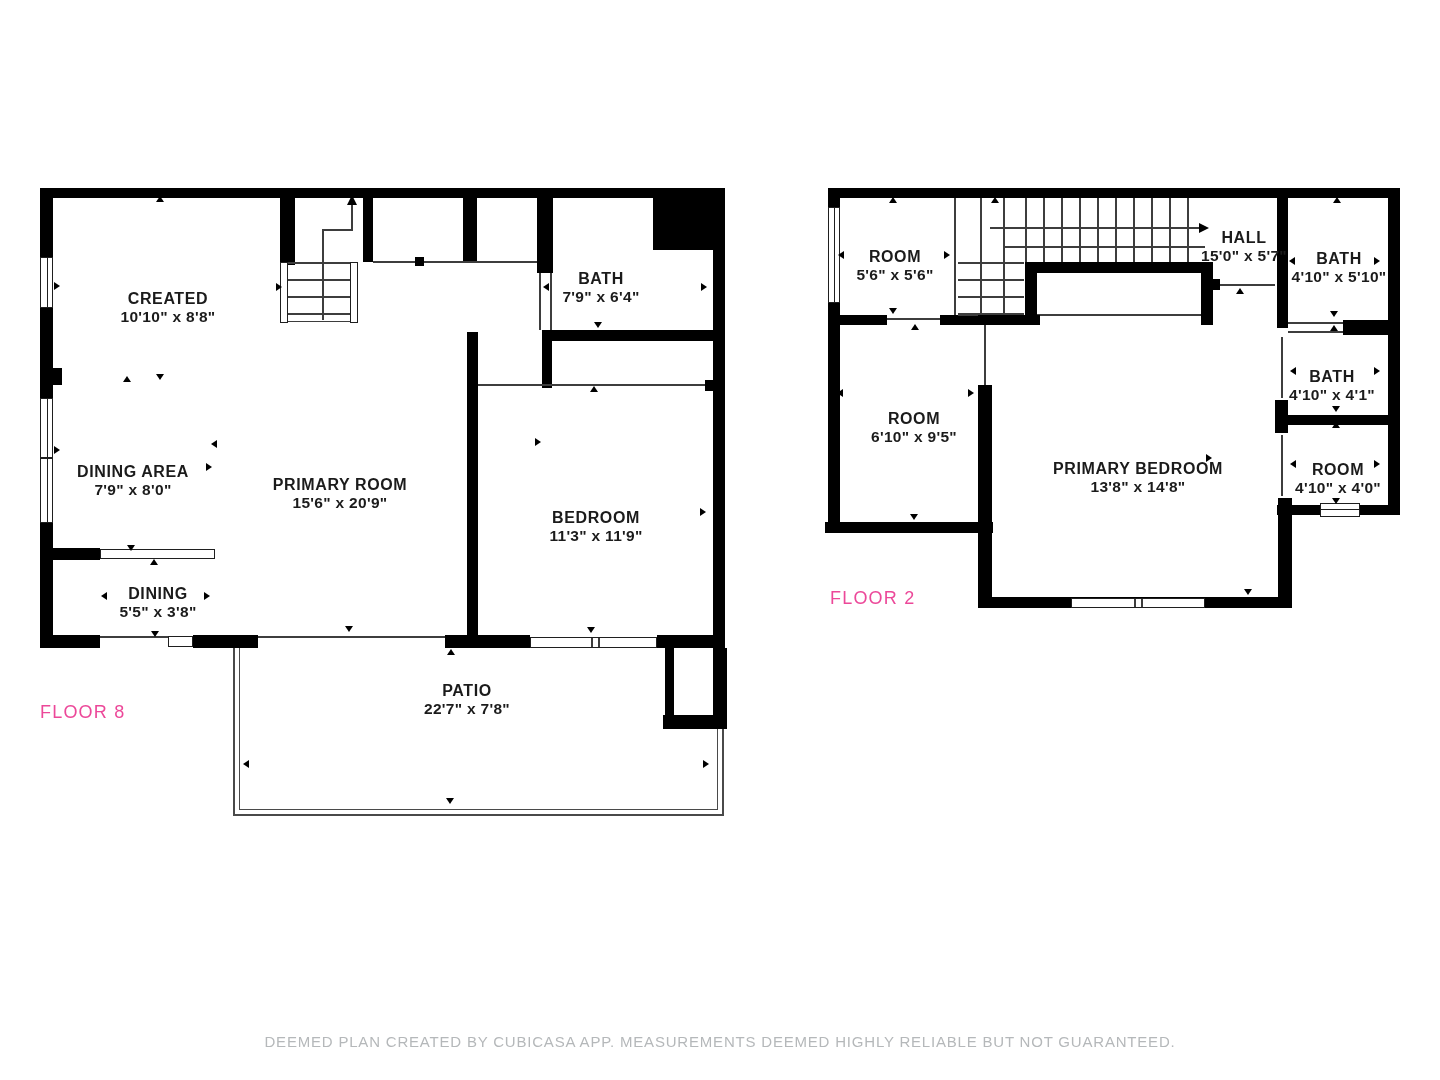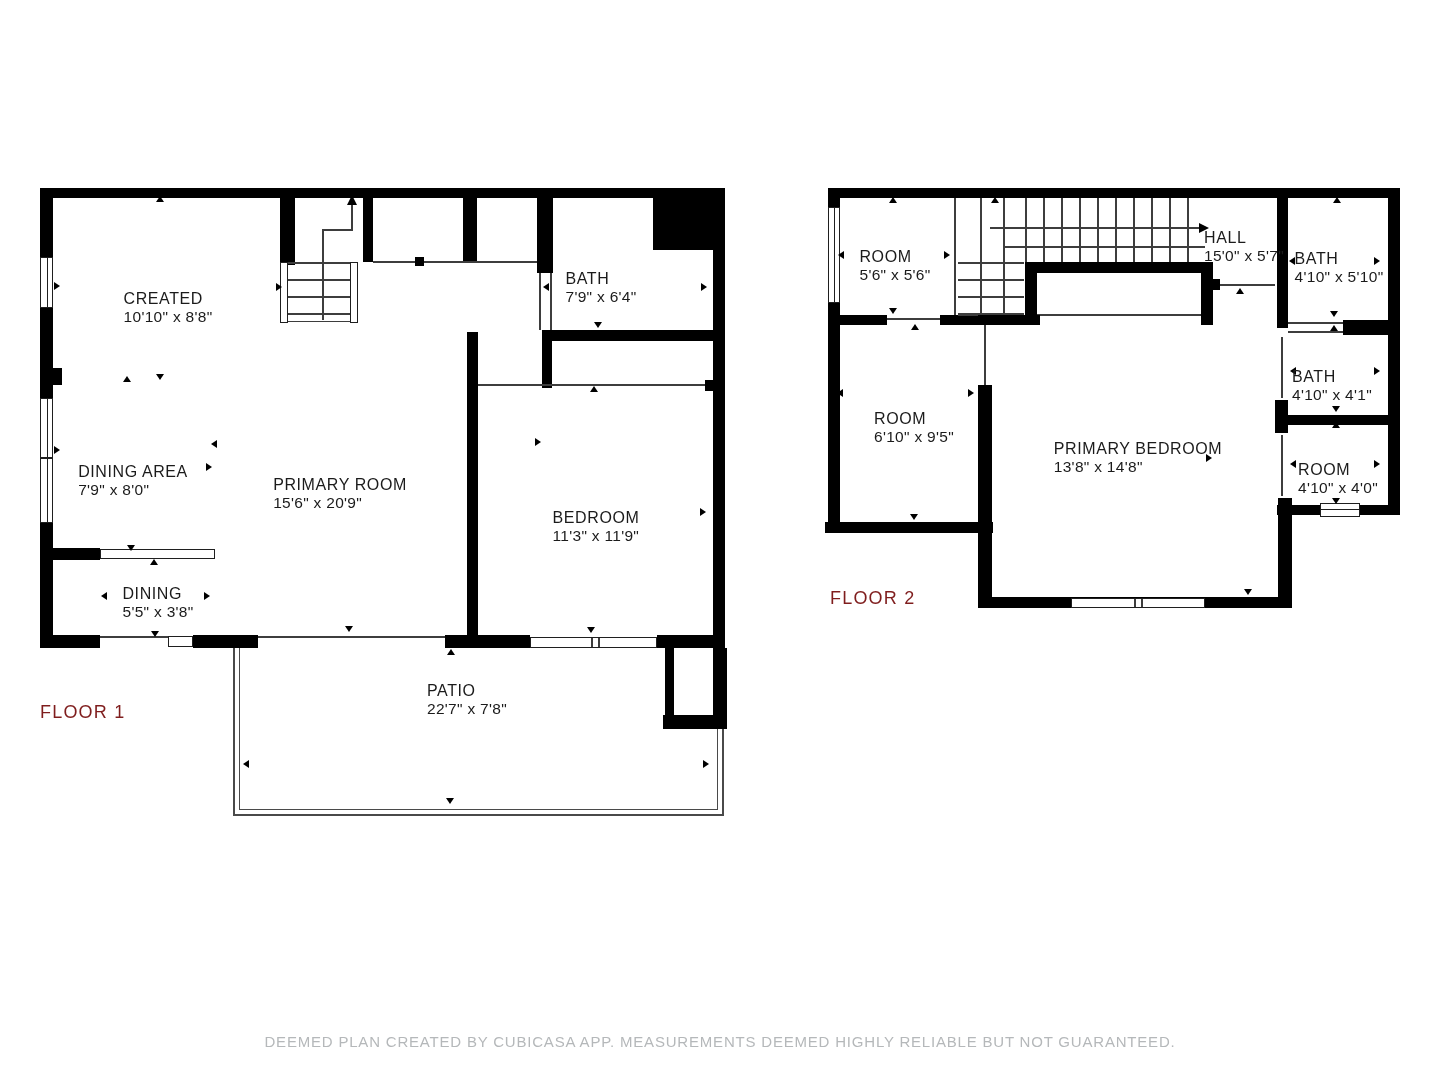--- a/index.html
+++ b/index.html
@@ -9,24 +9,24 @@
   .tl{position:absolute;background:#3d3d3d;}
   .window{position:absolute;background:#fff;border:1.5px solid #1f1f1f;box-sizing:border-box;}
   .window-v::after{content:"";position:absolute;left:50%;top:0;bottom:0;width:1px;background:#1f1f1f;}
   .window-h::after{content:"";position:absolute;top:45%;left:0;right:0;height:1px;background:#1f1f1f;}
   .doorbar{position:absolute;background:#fff;border:1.5px solid #1f1f1f;box-sizing:border-box;}
   .rail{position:absolute;background:#fff;border:1.5px solid #1f1f1f;box-sizing:border-box;}
   .treads-v{position:absolute;background:repeating-linear-gradient(90deg,#3d3d3d 0 1.6px,transparent 1.6px 18px);}
   .treads-h{position:absolute;background:repeating-linear-gradient(180deg,#3d3d3d 0 1.6px,transparent 1.6px 17px);}
   .patio-outer{position:absolute;border:2px solid #4a4a4a;border-top:none;box-sizing:border-box;}
   .patio-inner{position:absolute;border:1px solid #4a4a4a;border-top:none;box-sizing:border-box;}
-  .room-label{position:absolute;transform:translate(-50%,-50%);text-align:left;color:#1b1b1b;white-space:nowrap;z-index:5;}
+  .room-label{position:absolute;transform:translate(-50%,-50%);text-align:center;color:#1b1b1b;white-space:nowrap;z-index:5;font-weight:bold;}
   .room-name{font-size:16px;letter-spacing:.6px;line-height:1.2;}
   .room-dims{font-size:15.5px;letter-spacing:.3px;line-height:1.2;}
-  .floor-label{position:absolute;font-size:18px;letter-spacing:1.2px;color:#7f1d1d;z-index:5;}
+  .floor-label{position:absolute;font-size:18px;letter-spacing:1.2px;color:#ec4899;z-index:5;}
   .footer{position:absolute;left:0;right:0;top:1033px;text-align:center;font-size:15px;
           letter-spacing:.8px;color:#b5b8ba;z-index:5;}
   .tri{position:absolute;width:0;height:0;}
   .tri-up{border-left:4.5px solid transparent;border-right:4.5px solid transparent;border-bottom:6px solid #000;}
   .tri-down{border-left:4.5px solid transparent;border-right:4.5px solid transparent;border-top:6px solid #000;}
   .tri-left{border-top:4.5px solid transparent;border-bottom:4.5px solid transparent;border-right:6px solid #000;}
   .tri-right{border-top:4.5px solid transparent;border-bottom:4.5px solid transparent;border-left:6px solid #000;}
   .arrow-head-up{position:absolute;width:0;height:0;border-left:5.5px solid transparent;border-right:5.5px solid transparent;border-bottom:10px solid #000;}
   .arrow-head-right{position:absolute;width:0;height:0;border-top:5.5px solid transparent;border-bottom:5.5px solid transparent;border-left:10px solid #000;}
 </style>
@@ -141,21 +141,21 @@
       <div class="room-dims">11'3" x 11'9"</div>
     </div>
     <div class="room-label" style="left:158px;top:603px">
       <div class="room-name">DINING</div>
       <div class="room-dims">5'5" x 3'8"</div>
     </div>
     <div class="room-label" style="left:467px;top:700px">
       <div class="room-name">PATIO</div>
       <div class="room-dims">22'7" x 7'8"</div>
     </div>
-    <div class="floor-label" style="left:40px;top:702px">FLOOR 1</div>
+    <div class="floor-label" style="left:40px;top:702px">FLOOR 8</div>
   </div>
 
   <div>
 
     <div class="wall" style="left:828px;top:188px;width:572px;height:10px"></div>
     <div class="wall" style="left:828px;top:188px;width:12px;height:345px"></div>
     <div class="window window-v" style="left:828px;top:207px;width:12px;height:96px"></div>
     <div class="wall" style="left:1388px;top:188px;width:12px;height:327px"></div>
     <div class="wall" style="left:825px;top:522px;width:168px;height:11px"></div>
 
@@ -239,21 +239,21 @@
       <div class="room-dims">4'10" x 5'10"</div>
     </div>
     <div class="room-label" style="left:914px;top:428px">
       <div class="room-name">ROOM</div>
       <div class="room-dims">6'10" x 9'5"</div>
     </div>
     <div class="room-label" style="left:1332px;top:386px">
       <div class="room-name">BATH</div>
       <div class="room-dims">4'10" x 4'1"</div>
     </div>
-    <div class="room-label" style="left:1138px;top:458px">
+    <div class="room-label" style="left:1138px;top:478px">
       <div class="room-name">PRIMARY BEDROOM</div>
       <div class="room-dims">13'8" x 14'8"</div>
     </div>
     <div class="room-label" style="left:1338px;top:479px">
       <div class="room-name">ROOM</div>
       <div class="room-dims">4'10" x 4'0"</div>
     </div>
     <div class="floor-label" style="left:830px;top:588px">FLOOR 2</div>
   </div>
 

